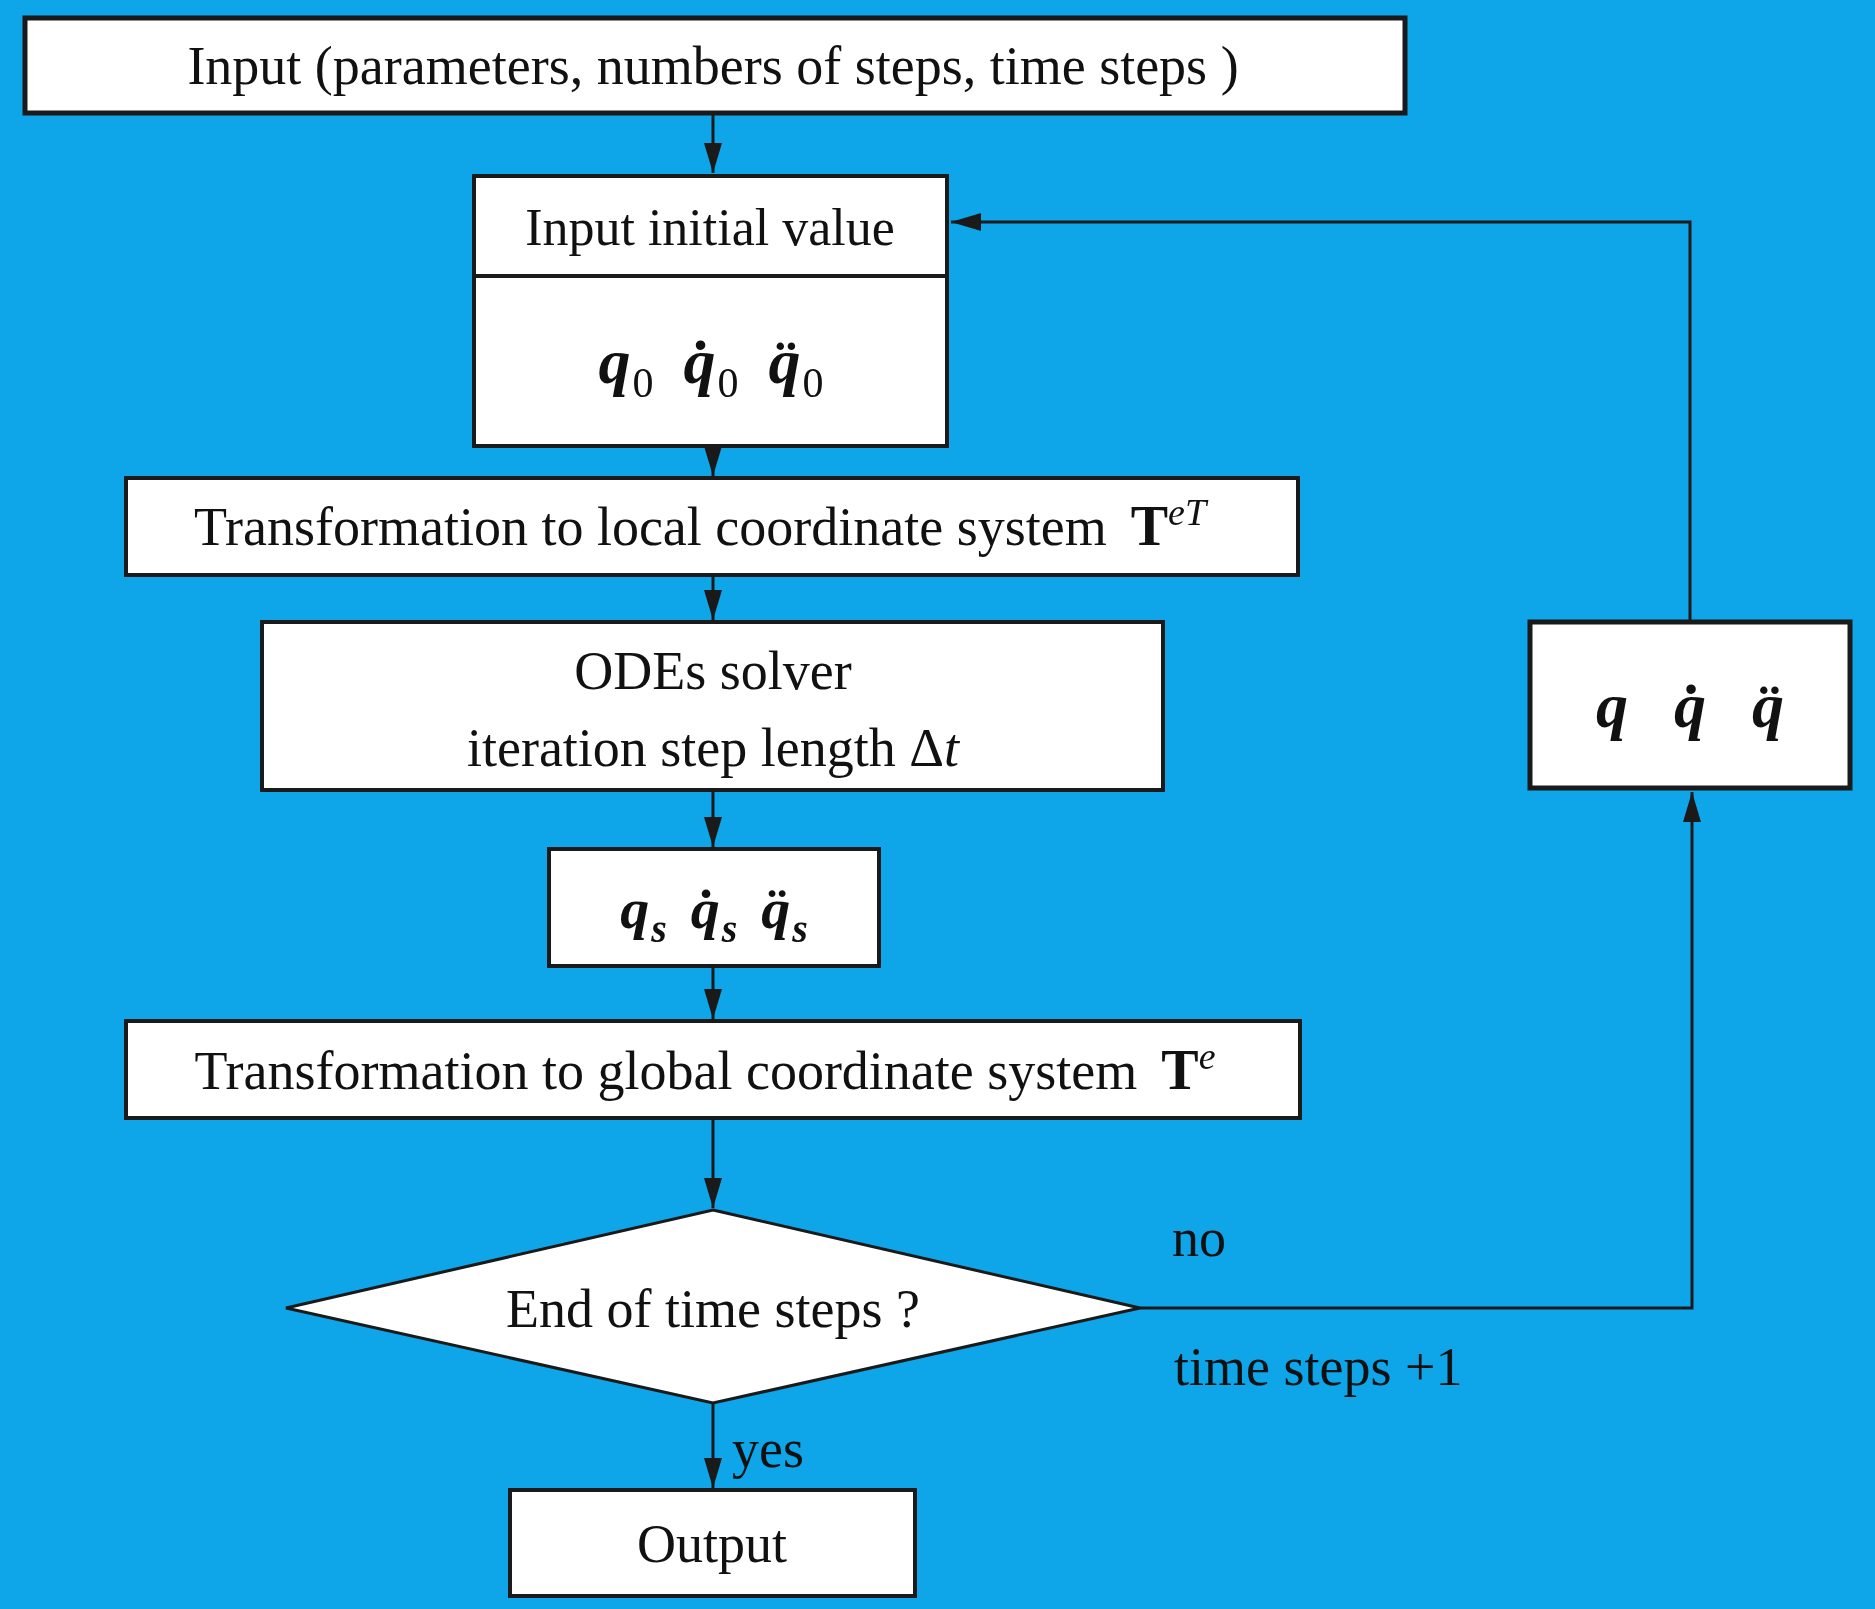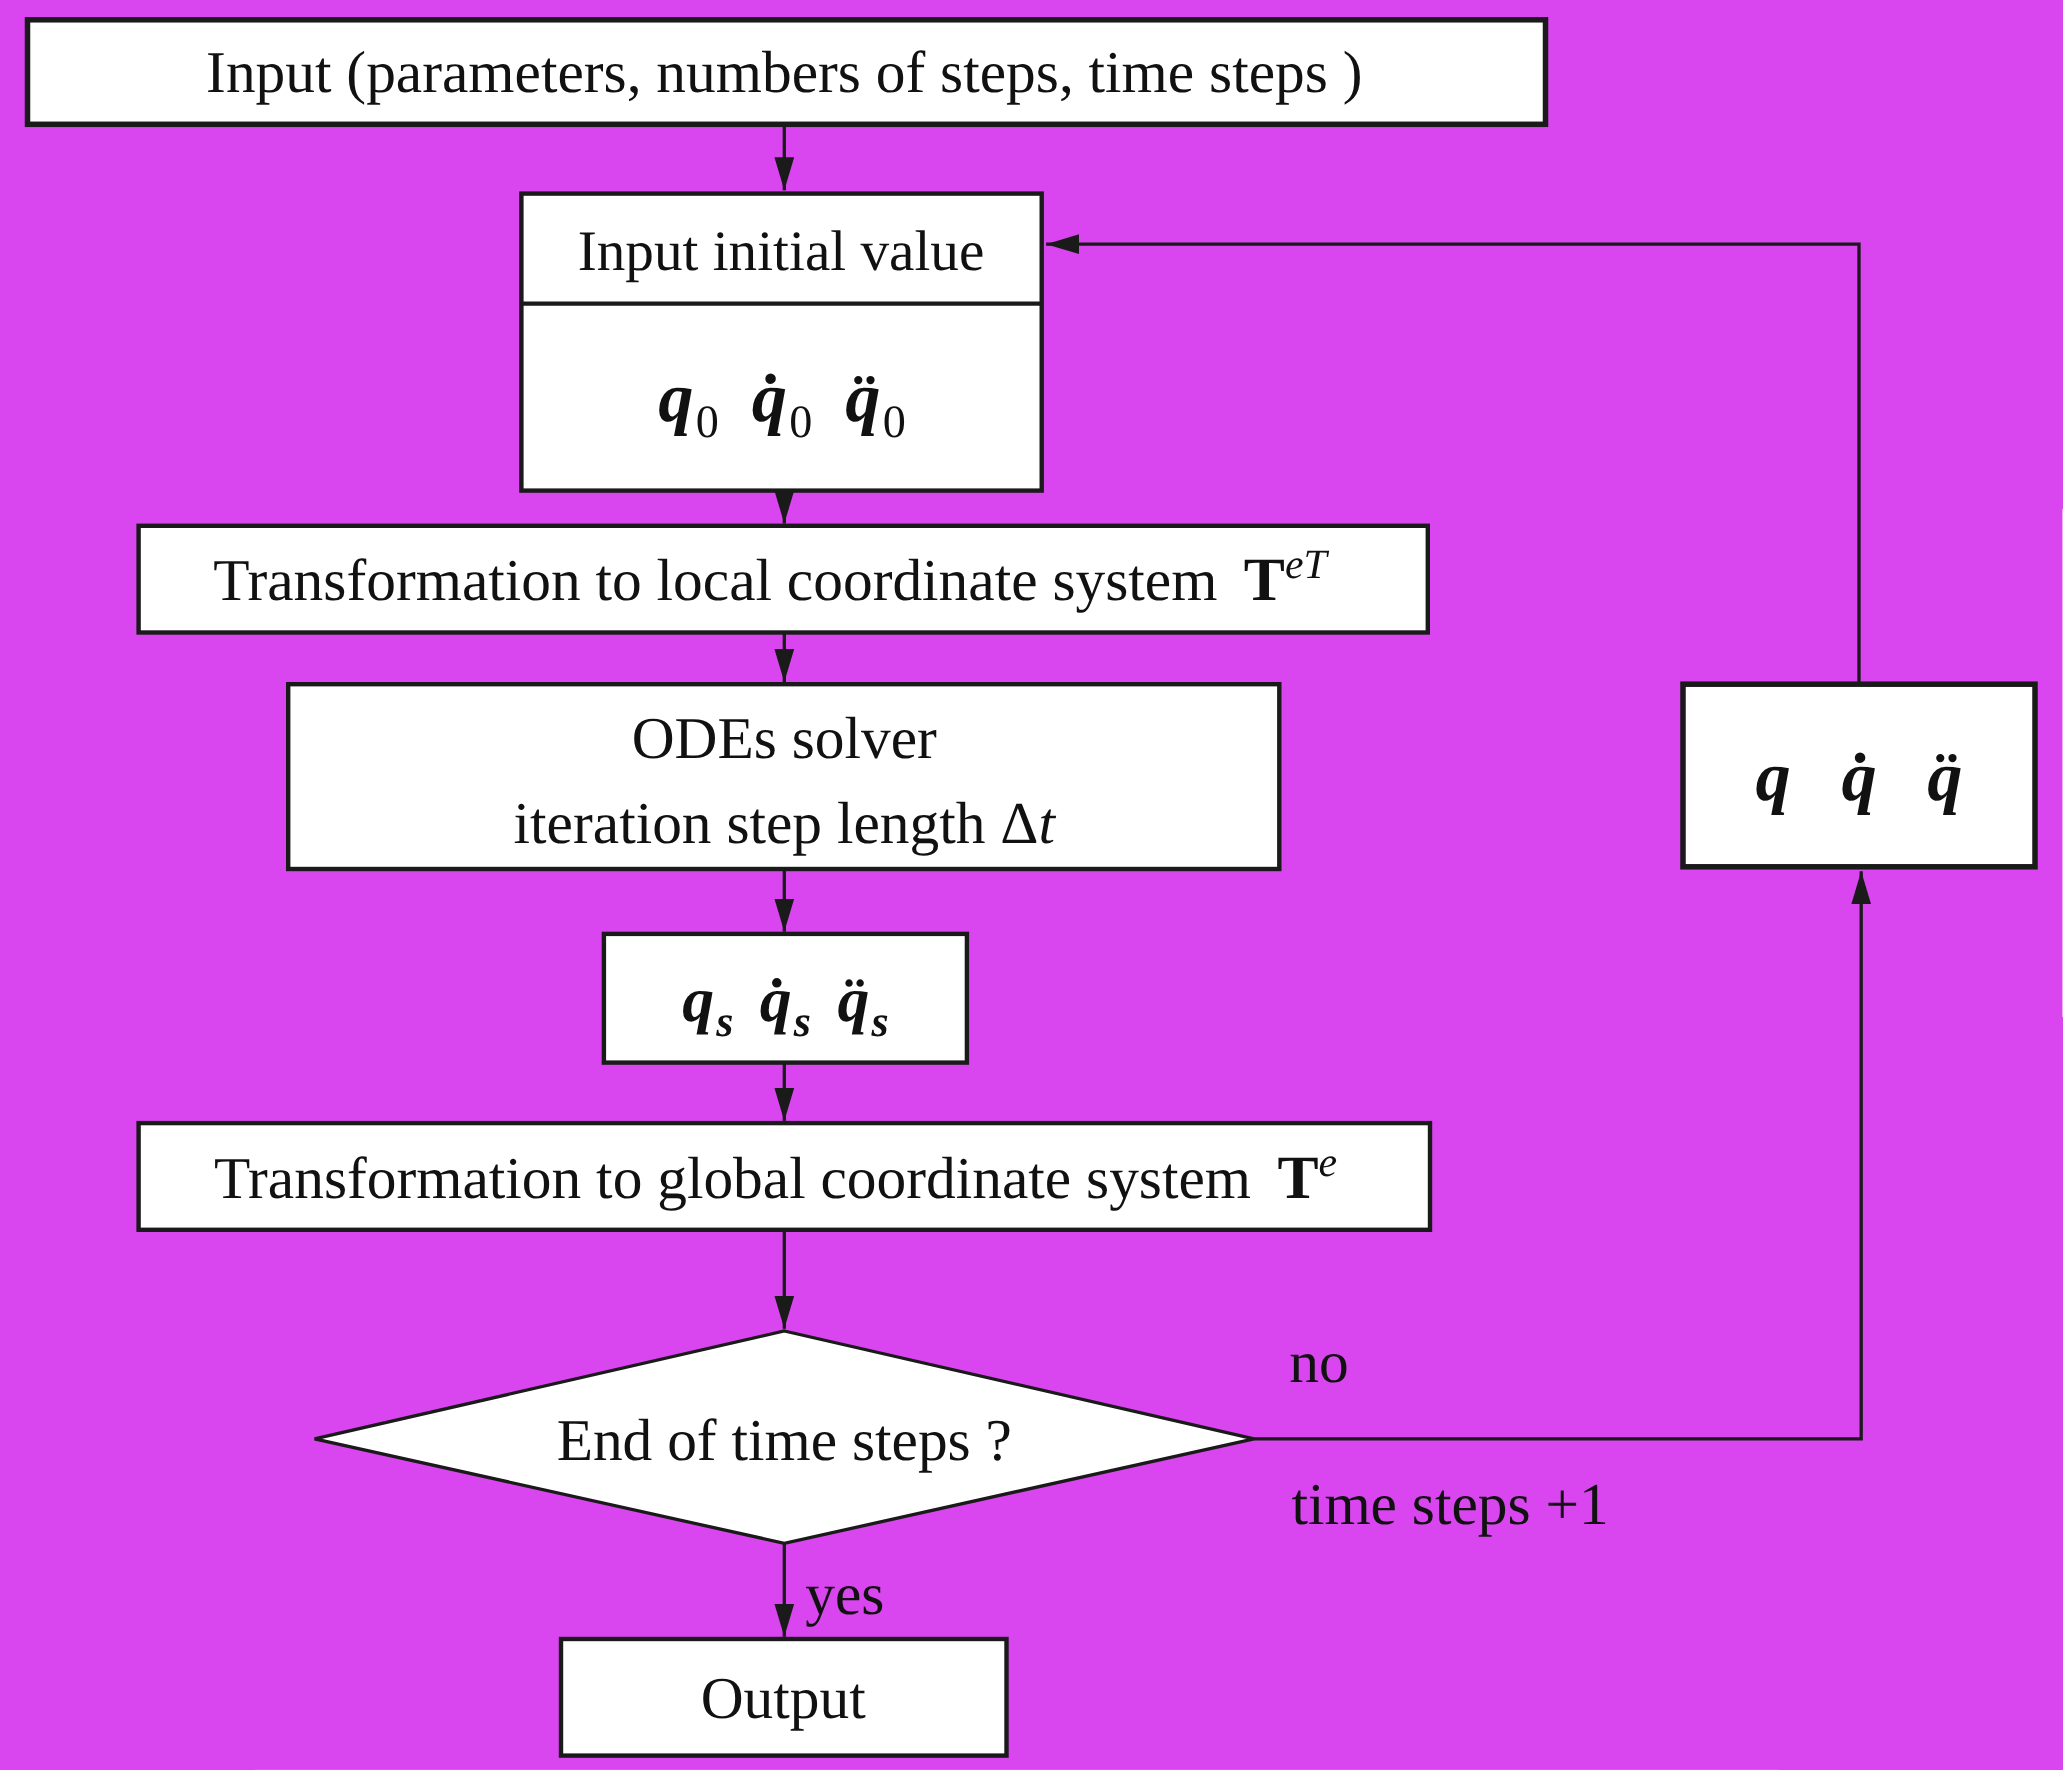--- a/index.html
+++ b/index.html
@@ -1,16 +1,16 @@
 <!DOCTYPE html>
 <html><head>
 <meta charset="utf-8">
 <style>
   html,body{margin:0;padding:0;background:#ffffff;}
-  .stage{width:1875px;height:1609px;background:#d946ef;position:relative;}
+  .stage{width:1875px;height:1609px;background:#0ea5e9;position:relative;}
   svg{display:block;}
   .node{fill:#ffffff;stroke:#1a1a1a;stroke-width:4;}
   .node-thick{fill:#ffffff;stroke:#1a1a1a;stroke-width:5;}
   .edge{fill:none;stroke:#1a1a1a;stroke-width:3;}
   .divider{stroke:#1a1a1a;stroke-width:4;}
   text{font-family:"Liberation Serif","DejaVu Serif",serif;fill:#111111;}
   .t54{font-size:54px;}
   .t52{font-size:52px;}
   .math{font-size:64px;font-style:italic;font-weight:bold;}
   .math-s{font-size:58px;font-style:italic;font-weight:bold;}

